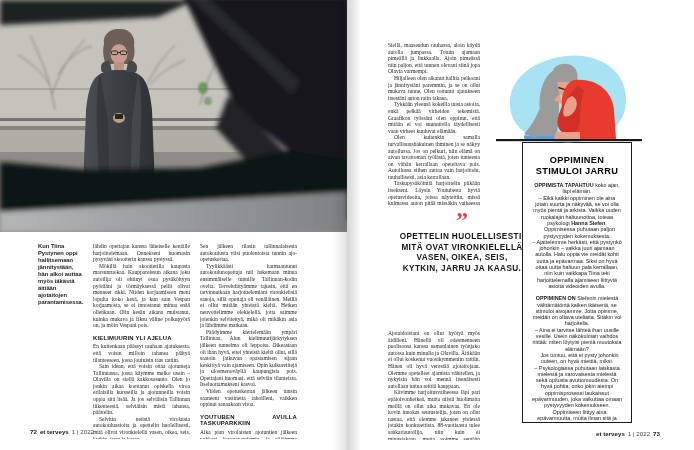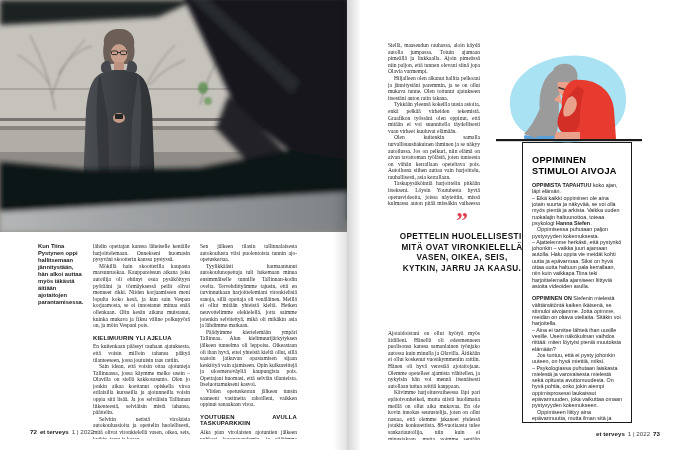--- a/index.html
+++ b/index.html
@@ -21,21 +21,21 @@
   .c1r{left:388px;top:42px;width:92px;height:164px;}
   .c2r{left:388px;top:330px;width:92px;height:110px;}
   
   .pullquote{left:399px;top:213px;width:126px;text-align:center;}
   .qmark{font-family:"Liberation Serif",serif;font-weight:bold;font-size:24px;line-height:14px;height:14px;}
   .qtext{margin-top:5px;font-family:"Liberation Sans",sans-serif;font-weight:bold;
          font-size:8.2px;line-height:10.6px;letter-spacing:.4px;color:#141414;}
   
   .infobox{left:522px;top:142px;width:110px;height:281px;box-sizing:border-box;
            background:#fff;border:1.5px solid #1a1a1a;padding:12px 9px 6px 9px;overflow:hidden;
-           font-family:"Liberation Sans",sans-serif;font-size:5.4px;line-height:6.3px;color:#222;}
+           font-family:"Liberation Sans",sans-serif;font-size:5.4px;line-height:6.3px;color:#222;text-align:center;}
   .infobox h2{margin:0 0 6px 0;font-size:9.2px;line-height:10.6px;letter-spacing:.3px;color:#000;}
   .infobox p{margin:0;}
   .infobox p.gap{margin-top:6px;}
   .infobox p.ind{text-indent:5px;}
   .infobox .lead{font-weight:bold;}
   
   .illus{left:496px;top:54px;width:146px;height:92px;z-index:3;}
   
   .folio{font-family:"Liberation Sans",sans-serif;font-size:6.2px;color:#222;}
   .folio .b{font-weight:bold;}
@@ -191,21 +191,21 @@
           <path d="M78 26 C100 24 116 36 118 56 L120 85 L76 85 C70 74 64 56 66 44 C68 34 72 28 78 26 Z" fill="#e83b30"></path>
           <path d="M82 32 C72 40 64 54 62 64 C60 72 64 80 72 80 C80 80 84 72 84 64 C84 54 86 42 88 36 Z" fill="#d42f26"></path>
           <path d="M72 44 C68 50 66 58 68 62 C72 64 78 60 80 54 C82 48 80 44 76 42 Z" fill="#e9a18b"></path>
           <path d="M60 78 L84 78 L84 85 L58 85 Z" fill="#e9a18b"></path>
           <path d="M44 54 C40 64 34 74 28 80 L40 84 C48 76 52 64 52 56 Z" fill="#9b9b9b"></path>
         </g>
       </svg>
     </div>
 
     <aside class="abs infobox">
-      <h2><span>OPPIMINEN</span><br><span>STIMULOI AIVOJA</span></h2>
+      <h2><span>OPPIMINEN</span><br><span>STIMULOI JARRU</span></h2>
       <p><span class="lead">OPPIMISTA TAPAHTUU</span> <span>koko ajan, läpi elämän.</span></p>
       <p><span>– Eikä kaikki oppiminen ole aina jotain suurta ja näkyvää, se voi olla myös pientä ja arkista. Vaikka uuden ruokalajin haltuunottoa, toteaa psykologi</span> <span class="lead">Hanna Siefen</span><span>.</span></p>
       <p class="ind">Oppimisessa puhutaan paljon pystyvyyden kokemuksesta.</p>
       <p>– Ajattelemme herkästi, että pystynkö johonkin – vaikka juuri ajamaan autolla. Halu oppia vie meidät kohti uutta ja epävarmaa. Siksi on hyvä ottaa uutta haltuun pala kerrallaan, niin kuin vaikkapa Tiina teki harjoittelemalla ajamiseen liittyviä asioita videoiden avulla.</p>
       <p class="gap"><span class="lead">OPPIMINEN ON</span> <span>Siefenin mielestä välttämätöntä kaiken ikäisenä, se stimuloi aivojamme. Jotta opimme, meidän on oltava uteliaita. Sitäkin voi harjoitella.</span></p>
       <p>– Aina ei tarvitse lähteä ihan uusille vesille. Usein näkökulman vaihdos riittää: miten löytyisi pieniä muutoksia elämään?</p>
       <p class="ind">Jos tuntuu, että ei pysty johonkin uuteen, on hyvä miettiä, miksi.</p>
       <p>– Psykologiassa puhutaan laiskasta mielestä ja varovaisesta mielestä sekä opitusta avuttomuudesta. On hyvä pohtia, onko jokin aiempi oppimisprosessi laukaissut epävarmuuden, joka vaikuttaa omaan pystyvyyden kokemukseen.</p>
       <p class="ind">Oppimiseen liittyy aina epävarmuutta, mutta ilman sitä ja jatkuvaa kyseenalaistamista emme opi.</p>
 

